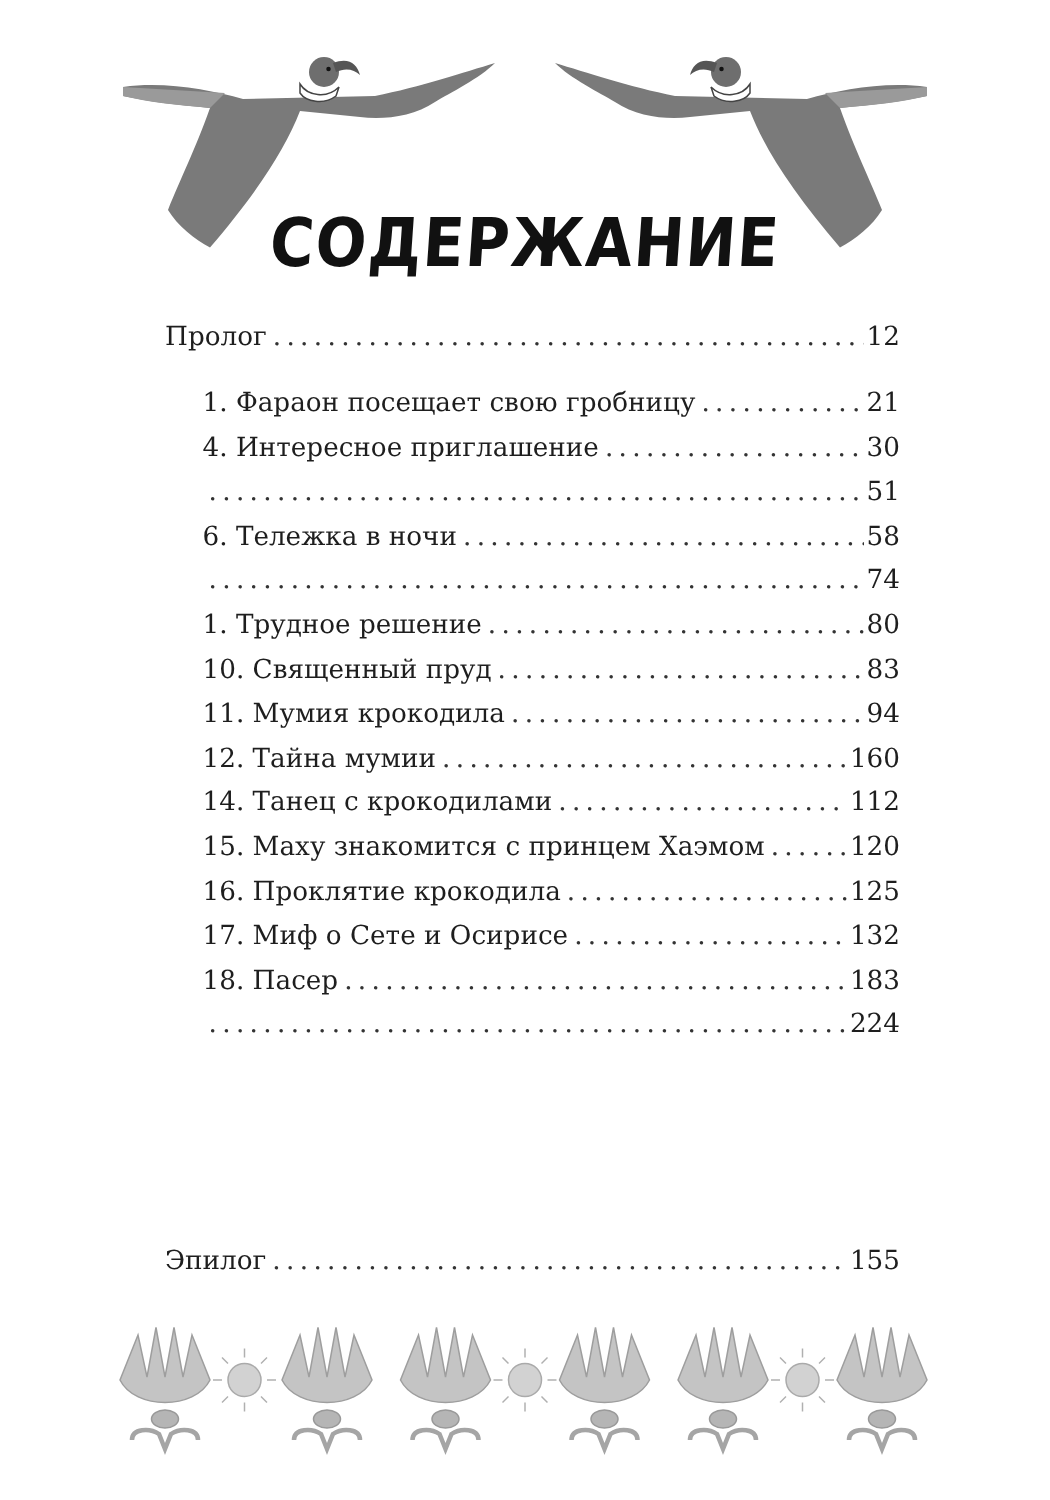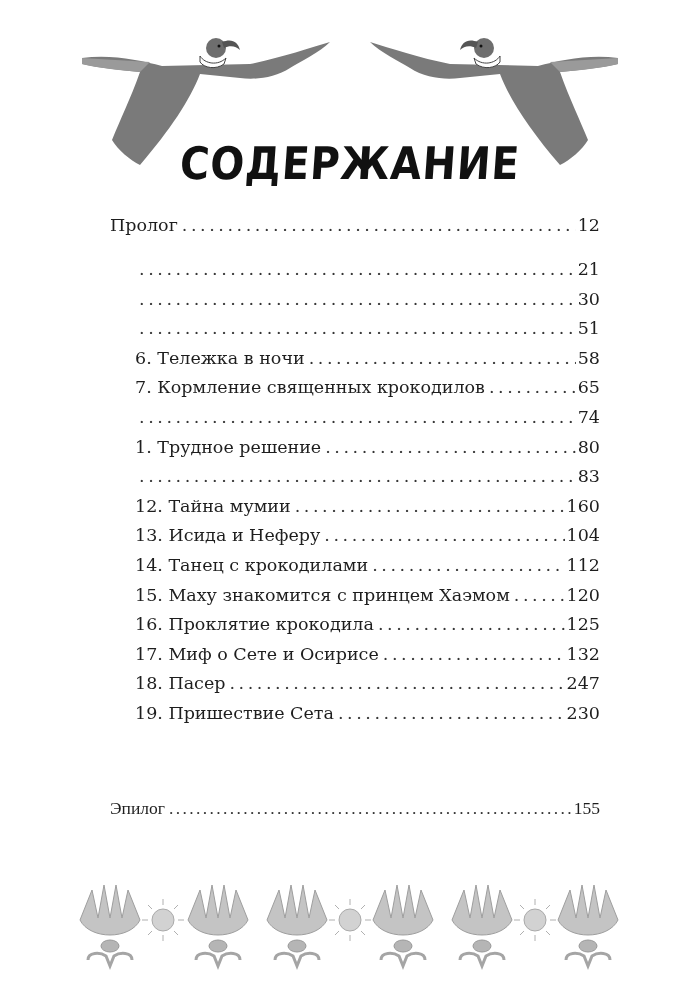--- a/index.html
+++ b/index.html
@@ -42,63 +42,61 @@
 <div class="toc" style="top:211px;">
   <div class="row">
     <span class="label">Пролог</span>
     <span class="dots"></span>
     <span class="page">12</span>
   </div>
 </div>
 
 <div class="toc" style="top:255px;">
   <div class="row chapter">
+      <span class="label">1. Фараон посещает свою гробницу</span>
       <span class="dots"></span>
       <span class="page">21</span>
     </div>
   <div class="row chapter">
+      <span class="label">4. Интересное приглашение</span>
       <span class="dots"></span>
       <span class="page">30</span>
     </div>
   <div class="row chapter">
       <span class="dots"></span>
       <span class="page">51</span>
     </div>
   <div class="row chapter">
       <span class="label">6. Тележка в ночи</span>
       <span class="dots"></span>
       <span class="page">58</span>
     </div>
   <div class="row chapter">
-      <span class="label">7. Кормление священных крокодилов</span>
-      <span class="dots"></span>
-      <span class="page">65</span>
-    </div>
-  <div class="row chapter">
       <span class="dots"></span>
       <span class="page">74</span>
     </div>
   <div class="row chapter">
       <span class="label">1. Трудное решение</span>
       <span class="dots"></span>
       <span class="page">80</span>
     </div>
   <div class="row chapter">
+      <span class="label">10. Священный пруд</span>
       <span class="dots"></span>
       <span class="page">83</span>
+    </div>
+  <div class="row chapter">
+      <span class="label">11. Мумия крокодила</span>
+      <span class="dots"></span>
+      <span class="page">94</span>
     </div>
   <div class="row chapter">
       <span class="label">12. Тайна мумии</span>
       <span class="dots"></span>
       <span class="page">160</span>
-    </div>
-  <div class="row chapter">
-      <span class="label">13. Исида и Неферу</span>
-      <span class="dots"></span>
-      <span class="page">104</span>
     </div>
   <div class="row chapter">
       <span class="label">14. Танец с крокодилами</span>
       <span class="dots"></span>
       <span class="page">112</span>
     </div>
   <div class="row chapter">
       <span class="label">15. Маху знакомится с принцем Хаэмом</span>
       <span class="dots"></span>
       <span class="page">120</span>
@@ -109,30 +107,29 @@
       <span class="page">125</span>
     </div>
   <div class="row chapter">
       <span class="label">17. Миф о Сете и Осирисе</span>
       <span class="dots"></span>
       <span class="page">132</span>
     </div>
   <div class="row chapter">
       <span class="label">18. Пасер</span>
       <span class="dots"></span>
-      <span class="page">247</span>
+      <span class="page">183</span>
     </div>
   <div class="row chapter">
-      <span class="label">19. Пришествие Сета</span>
       <span class="dots"></span>
-      <span class="page">230</span>
+      <span class="page">224</span>
     </div>
 </div>
 
-<div class="toc" style="top:794px;font-family:Liberation Serif, serif;">
+<div class="toc" style="top:827px;">
   <div class="row">
     <span class="label">Эпилог</span>
     <span class="dots"></span>
     <span class="page">155</span>
   </div>
 </div>
 
 <svg class="ornament" viewBox="0 0 560 100">
   <defs>
     <g id="lotus">

